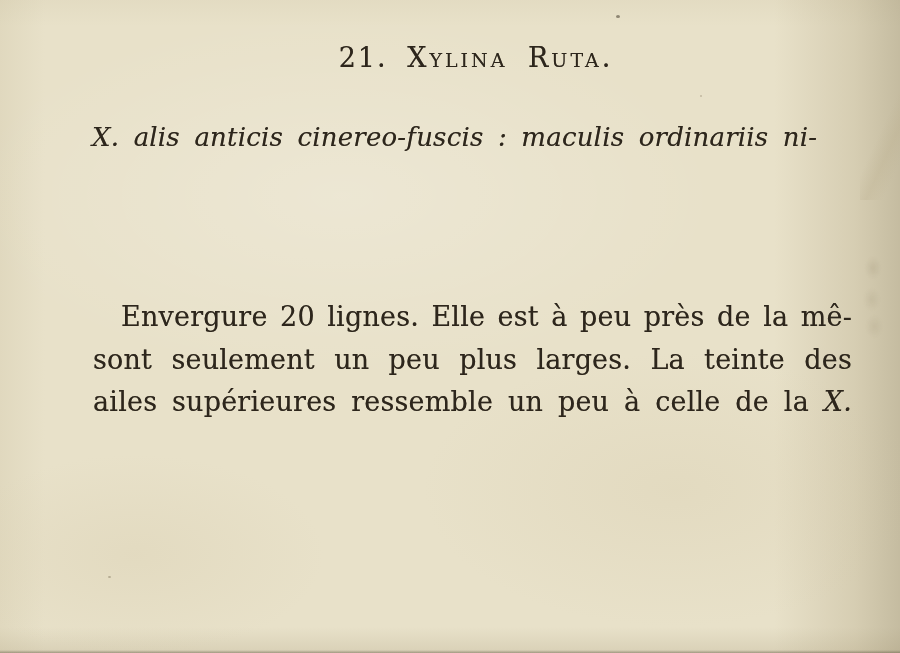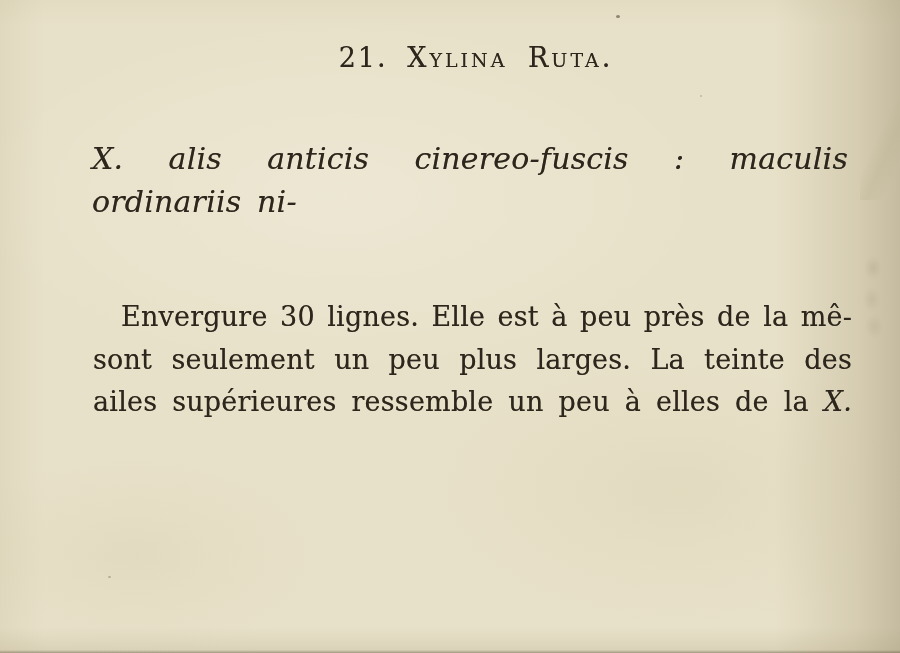--- a/index.html
+++ b/index.html
@@ -33,23 +33,22 @@
     text-align:justify;
     text-align-last:justify;
     text-justify:inter-word;
     letter-spacing:0.2px;
   }
   .para em{ font-style:italic; }
   .para span{ font-style:normal; }
 
   .latin{
     position:absolute;top:116px;left:92px;width:756px;
-    font-size:30px;line-height:43px;font-style:italic;
+    font-size:26px;line-height:43px;font-style:italic;
     word-spacing:2px;
-    margin-top:21px;
   }
   .latin .line:not(:first-child){ margin-left:46px; }
   .latin .line:last-child{ text-align-last:left; word-spacing:6px; }
 
   .french{
     position:absolute;top:296px;left:93px;width:759px;
     font-size:27px;line-height:42.6px;
     word-spacing:2px;
   }
   .french .line:first-child{ text-indent:28px; }
@@ -88,23 +87,23 @@
   <div class="heading">
     <span class="num">21.</span>
     <span class="sc">Xylina Ruta.</span>
   </div>
 
   <div class="latin para">
       <div class="line"><em>X. alis anticis cinereo-fuscis : maculis ordinariis ni-</em></div>
     </div>
 
   <div class="french para">
-      <div class="line"><span>Envergure 30 lignes. Elle est à peu près de la mê-</span></div>
+      <div class="line"><span>Envergure 20 lignes. Elle est à peu près de la mê-</span></div>
       <div class="line"><span>sont seulement un peu plus larges. La teinte des</span></div>
-      <div class="line"><span>ailes supérieures ressemble un peu à elles de la</span> <em>X.</em></div>
+      <div class="line"><span>ailes supérieures ressemble un peu à celle de la</span> <em>X.</em></div>
     </div>
 
   <div class="speck dot-top"></div>
   <div class="speck dot-a"></div>
   <div class="speck dot-b"></div>
   <div class="smudge-right"></div>
   <div class="streak-topright"></div>
   <div class="edge-bottom"></div>
 
 </div>

